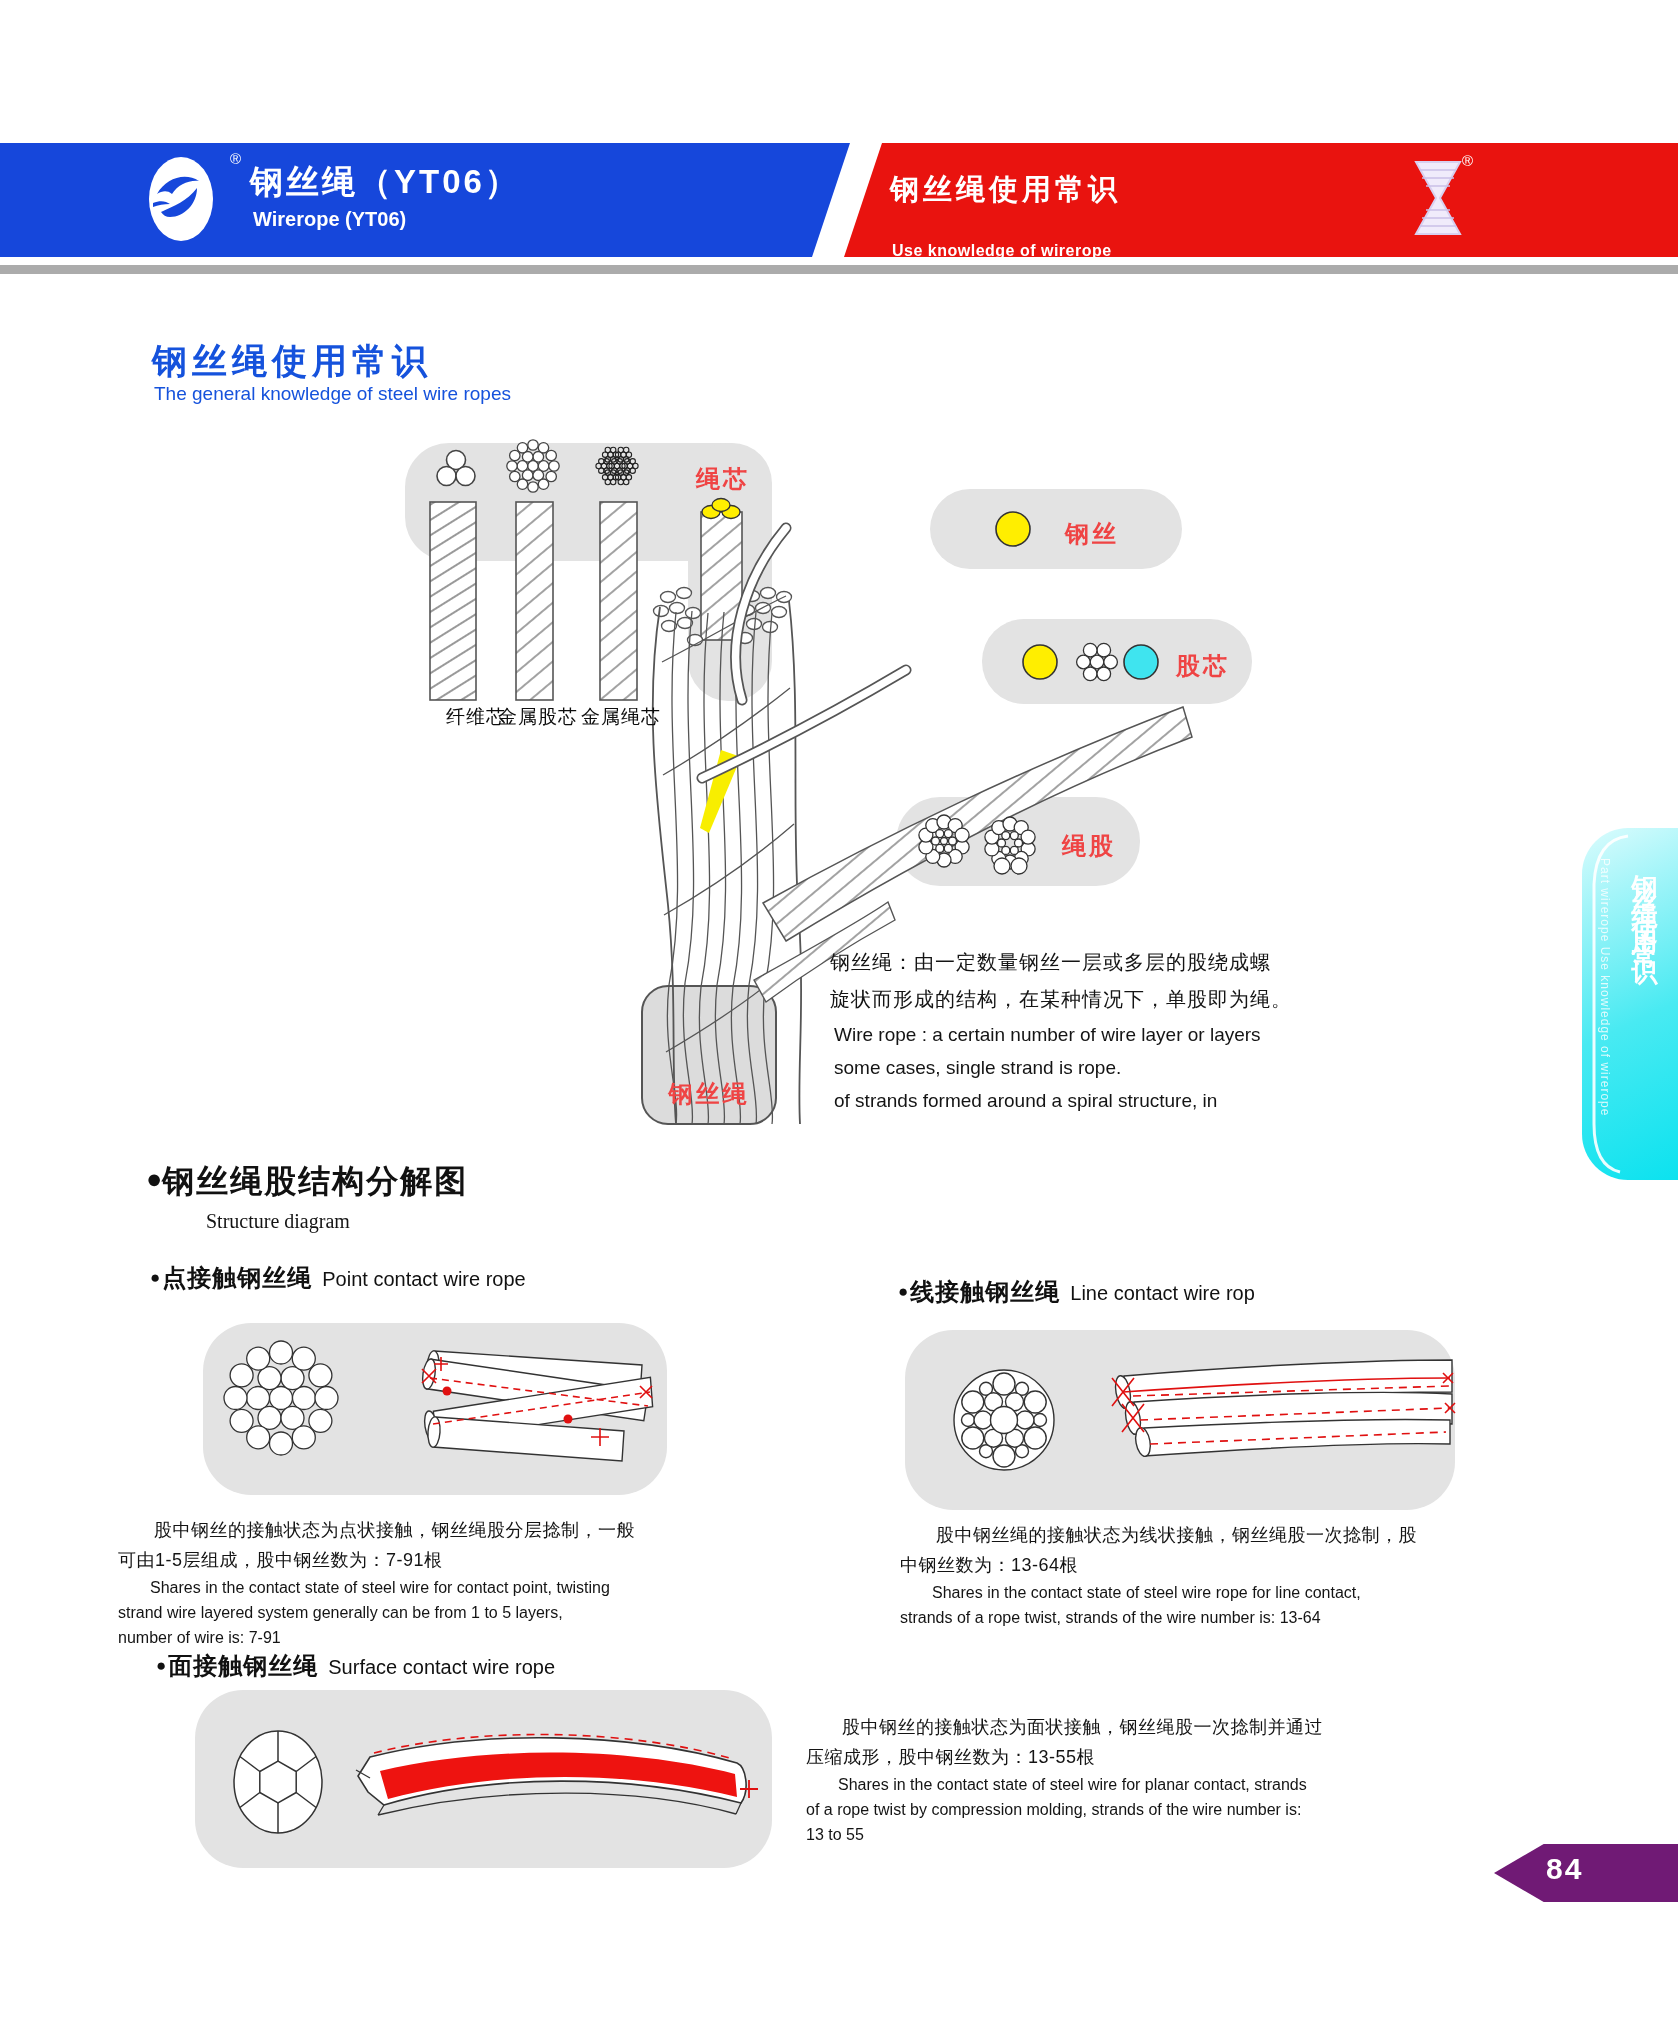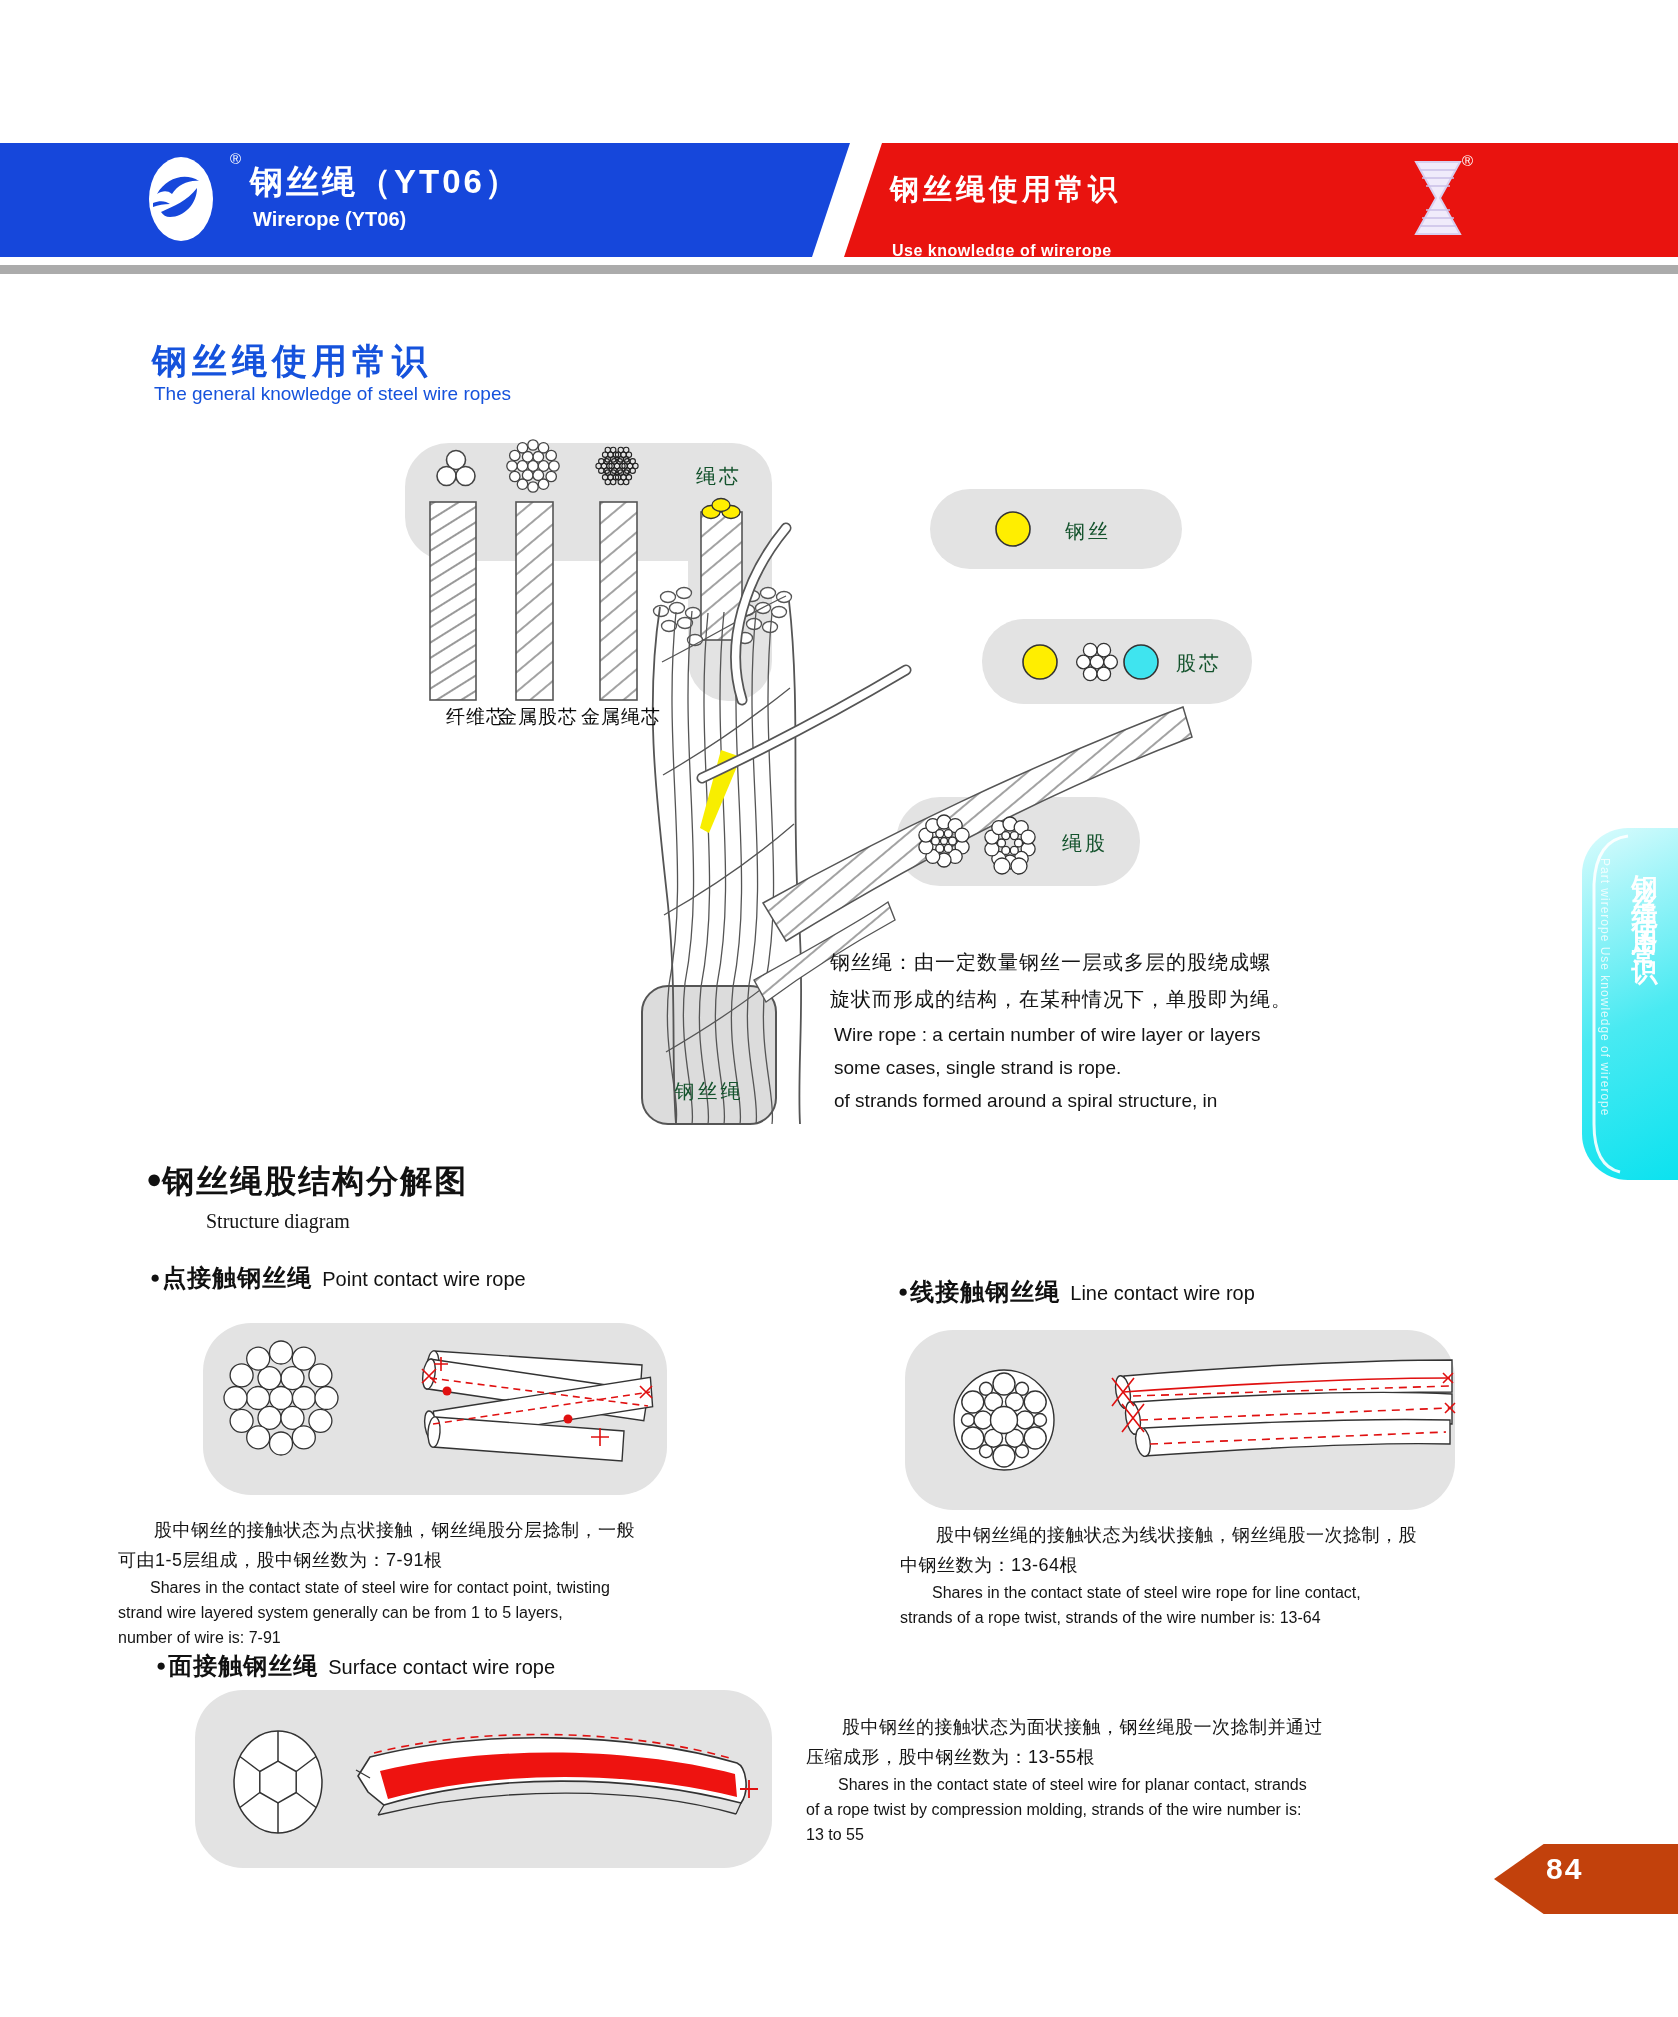--- a/index.html
+++ b/index.html
@@ -13,21 +13,21 @@
   .hdr-cn-left{position:absolute;left:250px;top:160px;font-size:33px;font-weight:bold;color:#fff;letter-spacing:3px;}
   .hdr-en-left{position:absolute;left:253px;top:208px;font-size:20px;font-weight:bold;color:#fff;}
   .hdr-cn-right{position:absolute;left:890px;top:170px;font-size:29px;font-weight:bold;color:#fff;letter-spacing:4px;}
   .hdr-en-right{position:absolute;left:892px;top:214px;font-size:16px;font-weight:bold;color:#fff;letter-spacing:0.5px;margin-top:28px;}
   .reg-mark{position:absolute;color:#fff;font-size:15px;}
   .gray-bar{position:absolute;left:0;top:265px;width:1678px;height:9px;background:#ABABAB;}
   
   .intro-cn{position:absolute;left:152px;top:338px;font-size:35px;font-weight:bold;color:#1552DC;letter-spacing:5px;}
   .intro-en{position:absolute;left:154px;top:383px;font-size:19px;color:#1552DC;}
   
-  .dlabel{position:absolute;font-size:20px;color:#14532d;letter-spacing:3px;font-weight:400;}
+  .dlabel{position:absolute;font-size:24px;color:#ef4444;letter-spacing:3px;font-weight:700;}
   .caption{position:absolute;font-size:19px;color:#0d0d0d;letter-spacing:1px;font-weight:500;}
   
   .rope-desc{position:absolute;left:830px;top:944px;width:660px;}
   .rope-desc .cn{font-size:20px;line-height:37px;letter-spacing:1px;color:#141414;}
   .rope-desc .en{font-size:19px;line-height:33px;color:#141414;padding-left:4px;}
   
   .h-structure{position:absolute;left:146px;top:1160px;white-space:nowrap;}
   .h-structure .blt{font-size:27px;vertical-align:4px;}
   .h-structure .cn{font-size:32px;font-weight:bold;letter-spacing:2px;}
   .h-structure-en{position:absolute;left:206px;top:1210px;font-size:20px;color:#141414;font-family:Liberation Serif, serif;}
@@ -41,21 +41,21 @@
   .body-desc .en{font-size:16px;line-height:25px;}
   .ind{text-indent:2em;}
   
   .side-tab{position:absolute;right:0;top:828px;width:96px;height:352px;border-radius:46px 0 0 46px;
             background:linear-gradient(155deg,#dcfcfd 0%,#a5f5f9 20%,#49eaf2 55%,#0ce2ef 100%);}
   .tab-cn{position:absolute;left:46px;top:26px;writing-mode:vertical-rl;font-size:26px;font-weight:bold;
           color:#fff;letter-spacing:14px;}
   .tab-en{position:absolute;left:16px;top:30px;writing-mode:vertical-rl;font-size:12px;
           color:rgba(255,255,255,0.8);letter-spacing:1px;}
   
-  .page-badge{position:absolute;right:0;top:1844px;width:184px;height:70px;background:#c2410c;
+  .page-badge{position:absolute;right:0;top:1844px;width:184px;height:58px;background:#701a75;
               clip-path:polygon(0 50%,27% 0,100% 0,100% 100%,27% 100%);}
   .page-badge span{position:absolute;left:52px;top:8px;font-size:30px;font-weight:bold;color:#fff;letter-spacing:2px;}
   svg{position:absolute;}
 </style>
 </head>
 <body>
 
 <div class="page">
 
   <div class="hdr-blue"></div>

